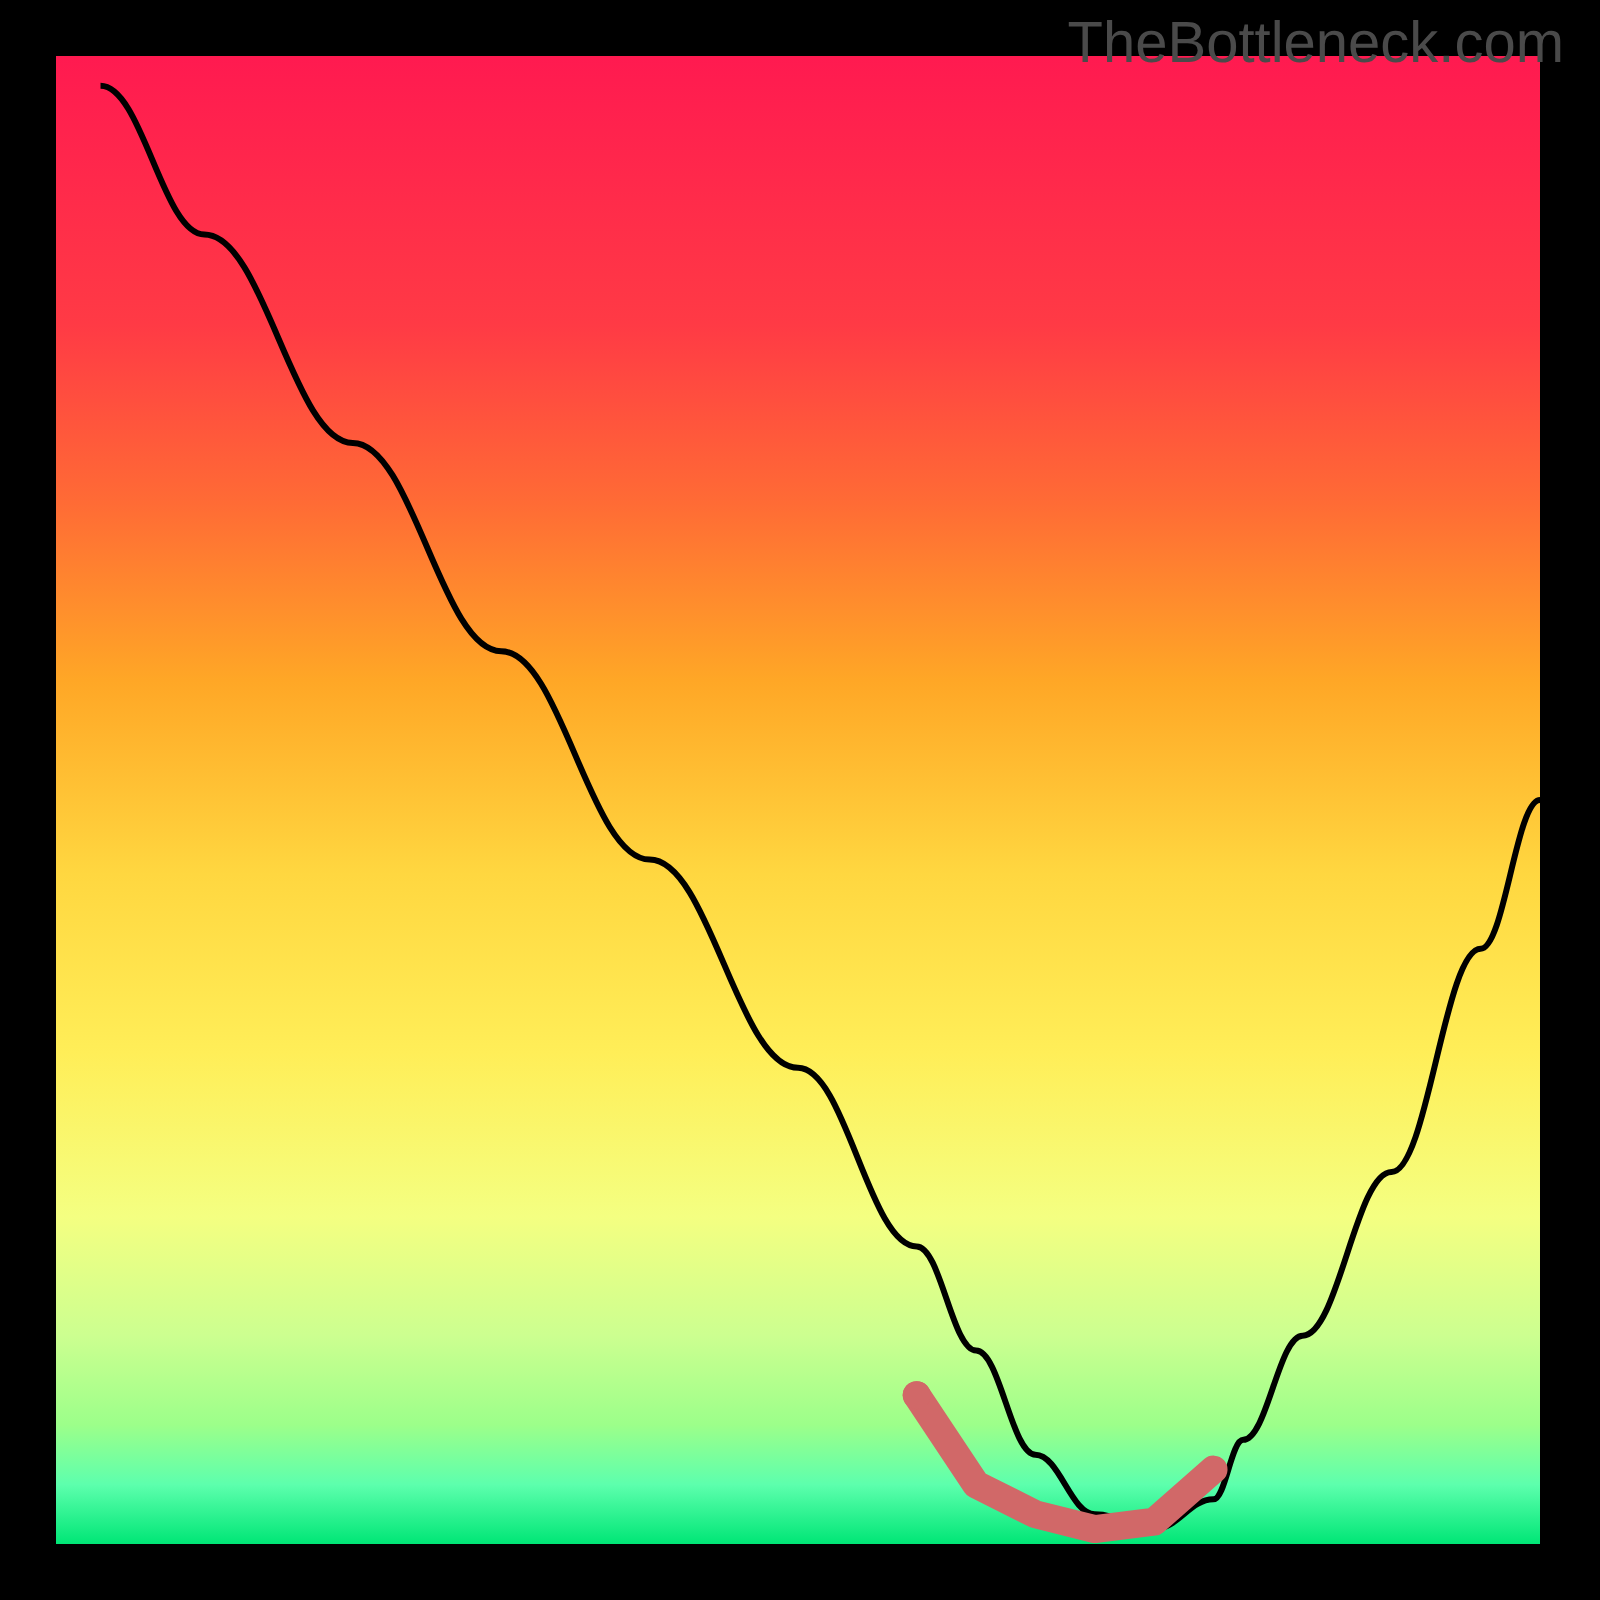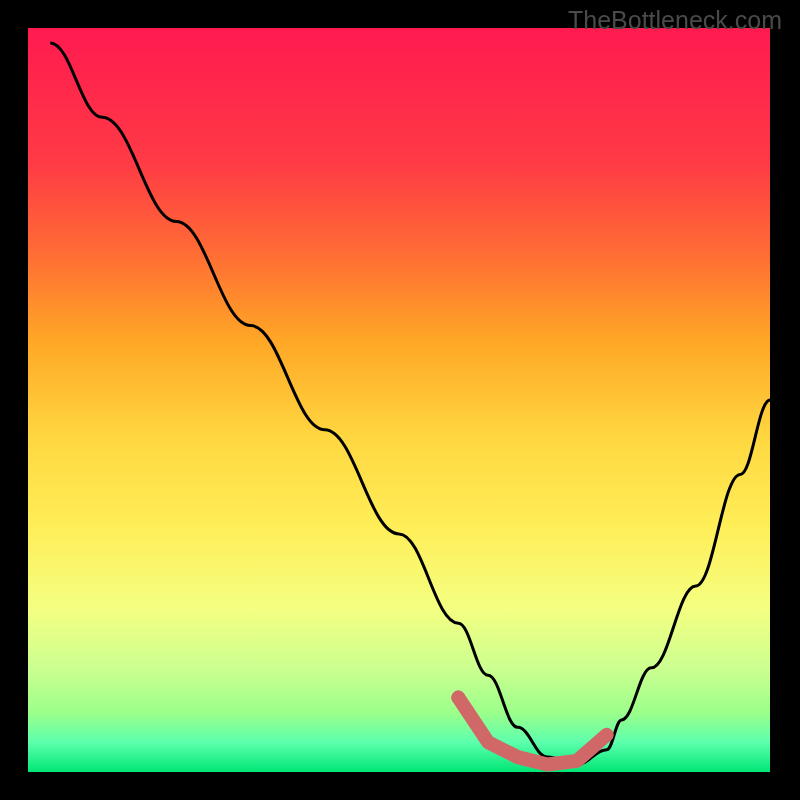--- a/index.html
+++ b/index.html
@@ -1,18 +1,18 @@
 <!DOCTYPE html>
 <html><head>
 <meta charset="utf-8">
 <style>
 body{margin:0;padding:0;background:#000;font-family:Arial,sans-serif}
 .container{width:800px;height:800px;position:relative}
 svg{display:block}
-.watermark{position:absolute;top:6px;right:18px;color:#4a4a4a;font-size:25px;font-weight:400;letter-spacing:0px}
+.watermark{position:absolute;top:6px;right:18px;color:#4a4a4a;font-size:29px;font-weight:400;letter-spacing:0px}
 </style>
 </head>
 <body>
 
 <div class="container">
 <svg width="800" height="800" viewBox="0 0 800 800">
 <defs>
 <linearGradient id="bg" x1="0" y1="0" x2="0" y2="1">
 <stop offset="0" stop-color="#ff1a50"></stop>
 <stop offset="0.18" stop-color="#ff3a45"></stop>

